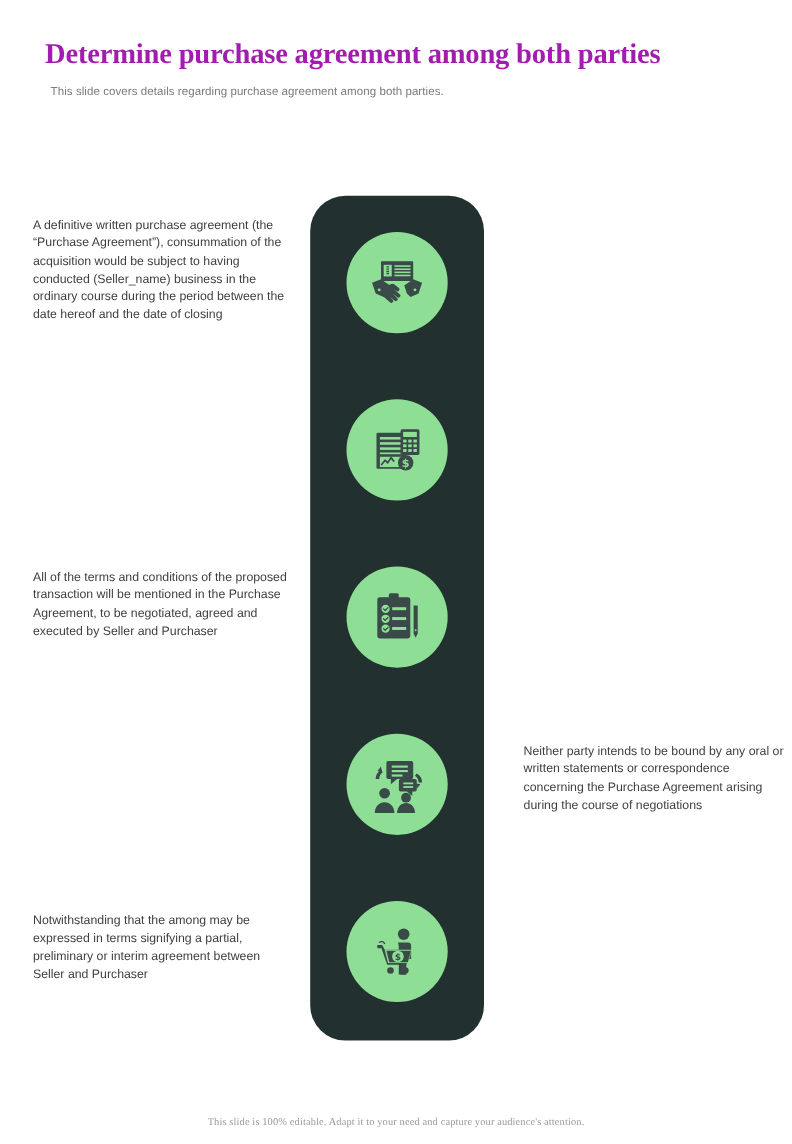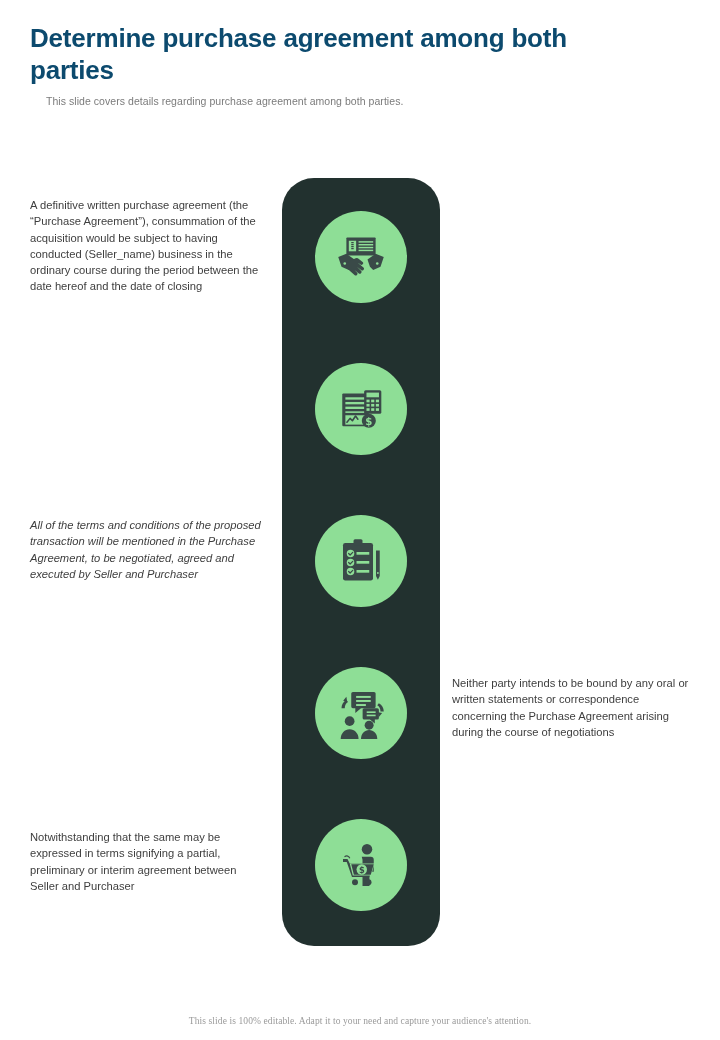--- a/index.html
+++ b/index.html
@@ -23,27 +23,27 @@
   }
 
   
   .header {
     position: absolute;
     left: 30px;
     top: 22px;
     width: 600px;
   }
   .title {
-    font-family: Liberation Sans, sans-serif;
+    font-family: Liberation Serif, serif;
     font-size: 26px;
     line-height: 32px;
     font-weight: 700;
     letter-spacing: -0.2px;
-    color: #0c4a6e;
-    margin: 0;
+    color: #a21caf;
+    margin: 11px;
     width: 580px;
   }
   .subtitle {
     font-family: Liberation Sans, sans-serif;
     font-size: 10.5px;
     line-height: 14px;
     color: #7b7b7b;
     margin: 8px 0 0 16px;
     letter-spacing: 0.05px;
   }
@@ -108,22 +108,22 @@
   }
   .rowtext.right {
     left: 452px;
     width: 240px;
     text-align: left;
   }
 
   
   .t-0 { top: -14px; }
   .t-1 { top: 18px; }
-  .t-2 { top: 2px; font-style: italic; }
-  .t-3 { top: 8px; }
+  .t-2 { top: 2px; }
+  .t-3 { top: 8px; margin-left: 24px; }
   .t-4 { top: 10px; }
 
   
   .footer {
     position: absolute;
     left: 0;
     top: 1016px;
     width: 720px;
     text-align: center;
     font-family: Liberation Serif, serif;
@@ -241,21 +241,21 @@
             <path d="M7 64c0-7 5-12 11-12s11 5 11 12z"></path>
             <circle cx="42" cy="47" r="5.5"></circle>
             <path d="M32 64c0-6.5 4.5-11 10-11s10 4.5 10 11z"></path>
           </svg>
         </span>
       </div>
       <div class="rowtext right t-3">Neither party intends to be bound by any oral or written statements or correspondence concerning the Purchase Agreement arising during the course of negotiations</div>
     </div>
 
     <div class="row row-4">
-      <div class="rowtext left t-4">Notwithstanding that the same may be expressed in terms signifying a partial, preliminary or interim agreement between Seller and Purchaser</div>
+      <div class="rowtext left t-4">Notwithstanding that the among may be expressed in terms signifying a partial, preliminary or interim agreement between Seller and Purchaser</div>
       <div class="circle">
         <span>
           <svg width="48" height="48" viewBox="0 0 64 64" fill="#3a4a48" xmlns="http://www.w3.org/2000/svg">
             <circle cx="40" cy="11" r="7"></circle>
             <path d="M33 21h12a4 4 0 014 4v16h-6V60h-9V25a4 4 0 010 0z"></path>
             <rect x="36" y="40" width="7" height="20"></rect>
             <path d="M8 24h6l3 6h31l-5 18H20L13 28H8z"></path>
             <path d="M17 30h33l-4.5 16H21z" fill="#8ede96"></path>
             <path d="M19 31h30l-4 14H22.5z"></path>
             <circle cx="33" cy="38" r="7" fill="#8ede96"></circle>

